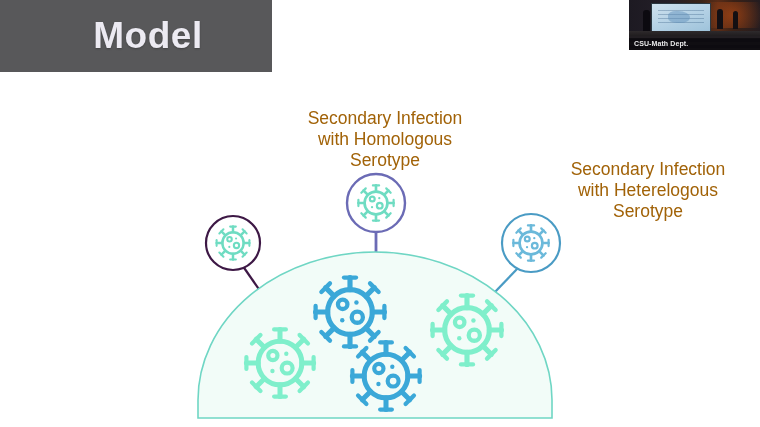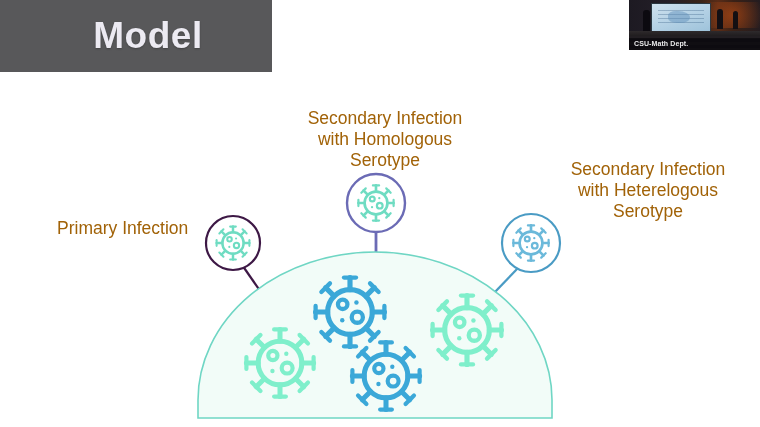--- a/index.html
+++ b/index.html
@@ -151,21 +151,20 @@
 
       <g>
         <circle cx="531" cy="243" r="29" fill="#ffffff" stroke="#4a9bc4" stroke-width="2.2"></circle>
         <g transform="translate(531,243) scale(0.44)" stroke="#6bb9da" fill="#6bb9da">
           <use href="#virus"></use>
         </g>
       </g>
     </svg>
   </div>
 
-  <div class="lbl lbl-primary">Primary Infection</div>
 
   <div class="lbl lbl-homologous">Secondary Infection
 with Homologous
 Serotype</div>
 
   <div class="lbl lbl-heterologous">Secondary Infection
 with Heterelogous
 Serotype</div>
 
   <div class="video-thumb">

